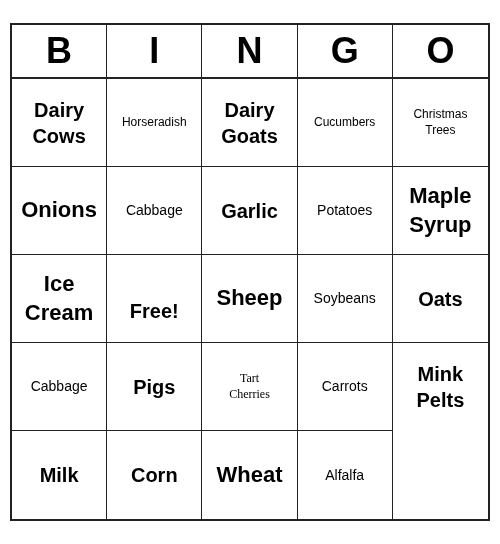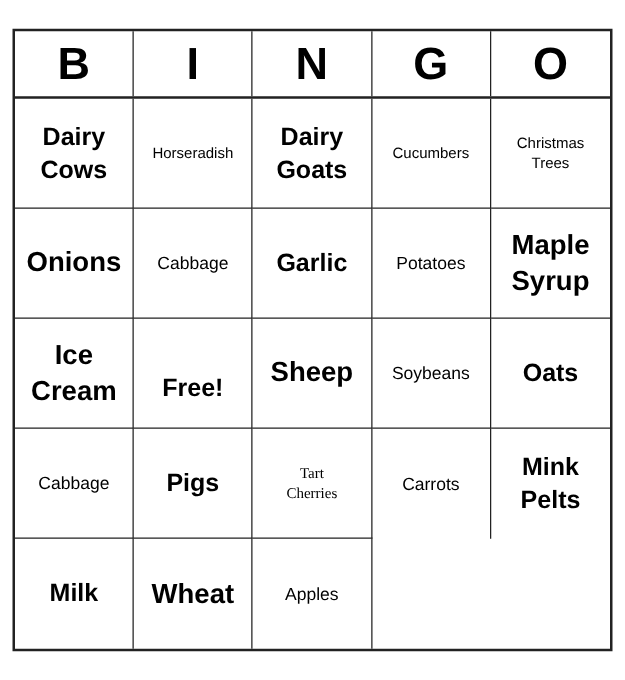--- a/index.html
+++ b/index.html
@@ -144,19 +144,22 @@
         <span class="cell-text" style="white-space: pre-line;">Carrots</span>
       </div>
       <div class="bingo-cell">
         <span class="cell-text xlarge" style="white-space: pre-line;">Mink
 Pelts</span>
       </div>
       <div class="bingo-cell">
         <span class="cell-text xlarge" style="white-space: pre-line;">Milk</span>
       </div>
       <div class="bingo-cell">
+        <span class="cell-text xlarge" style="white-space: pre-line;">Corn</span>
+      </div>
+      <div class="bingo-cell">
         <span class="cell-text large" style="white-space: pre-line;">Wheat</span>
       </div>
       <div class="bingo-cell">
-        <span class="cell-text" style="white-space: pre-line;">Apples</span>
+        <span class="cell-text" style="white-space: pre-line;">Alfalfa</span>
       </div>
     </div>
 </div>
 
 </body></html>

